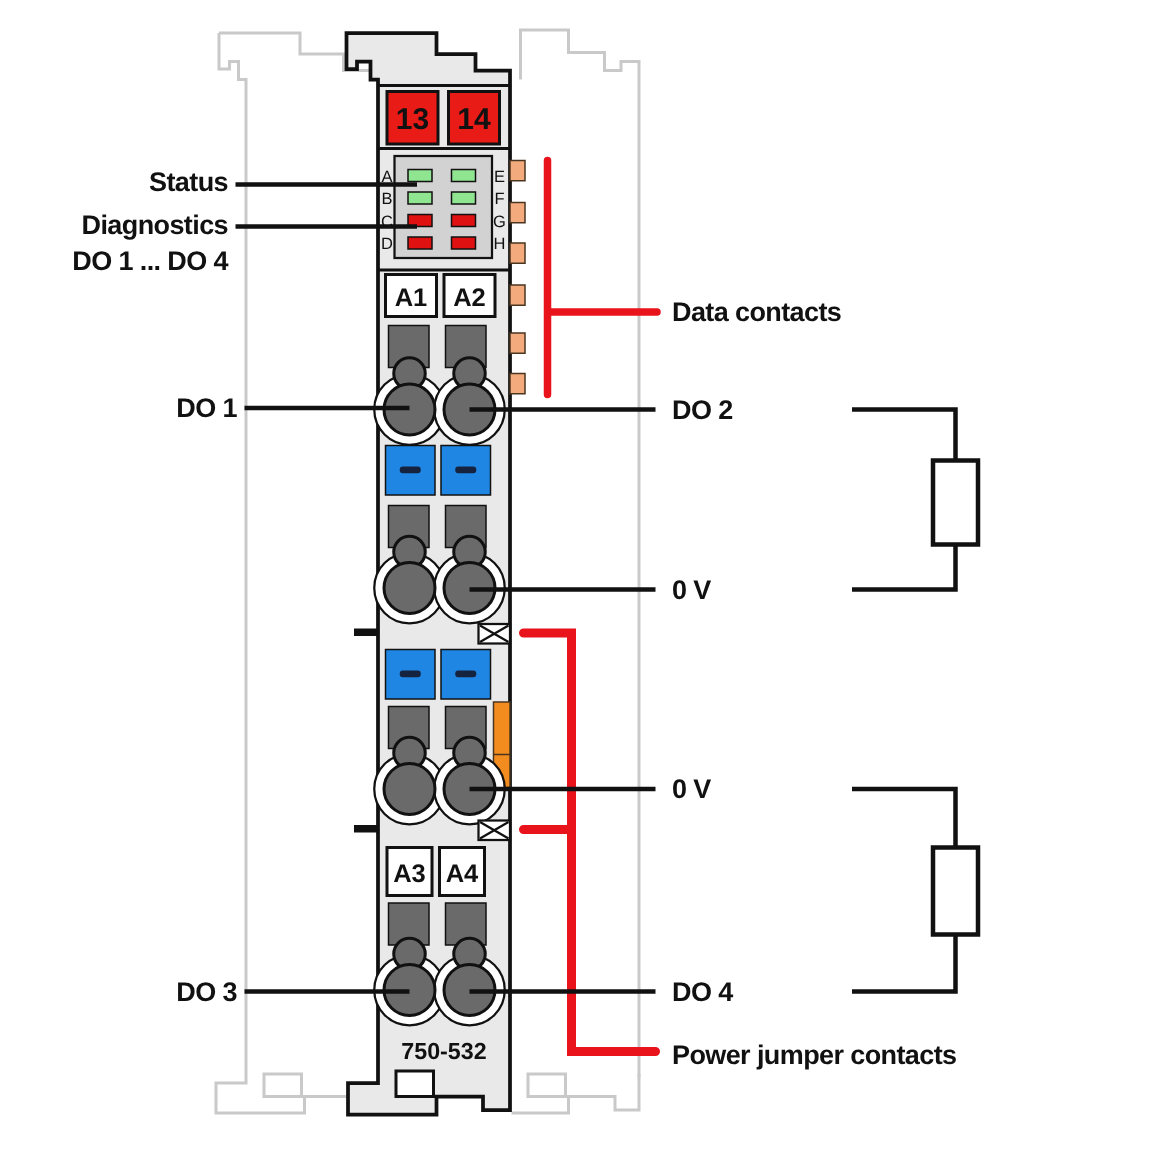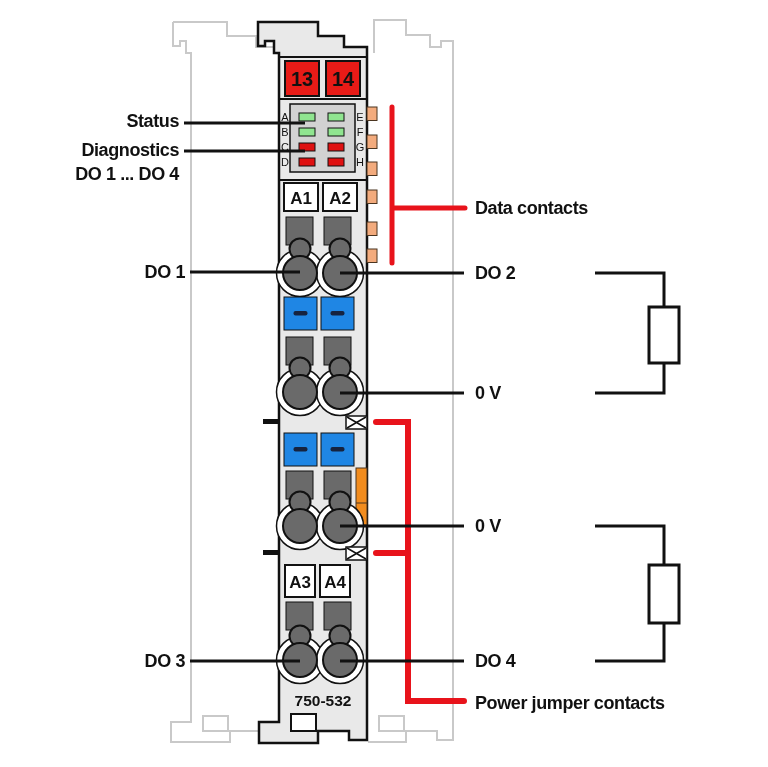--- a/index.html
+++ b/index.html
@@ -1,17 +1,17 @@
 <!DOCTYPE html>
 <html><head>
 <meta charset="utf-8">
 <style>
   html,body{margin:0;padding:0;background:#ffffff;}
   .stage{width:640px;height:767px;position:relative;background:#ffffff;
-         font-family:"Liberation Sans", sans-serif;padding-left:27px;}
+         font-family:"Liberation Sans", sans-serif;}
   svg{display:block;}
   text{fill:#111;}
   .callout-label{font-size:18px;font-weight:bold;letter-spacing:-0.4px;}
   .module-num{font-size:15.5px;font-weight:bold;}
   .block-num{font-size:20px;font-weight:bold;}
   .term-label{font-size:17px;font-weight:bold;}
   .led-letter{font-size:11px;font-weight:normal;}
   .ghost{stroke:#c9c9c9;stroke-width:2;fill:none;}
   .blackline{stroke:#111;stroke-width:3;fill:none;}
   .redline{stroke:#e8131b;fill:none;stroke-linecap:round;}

